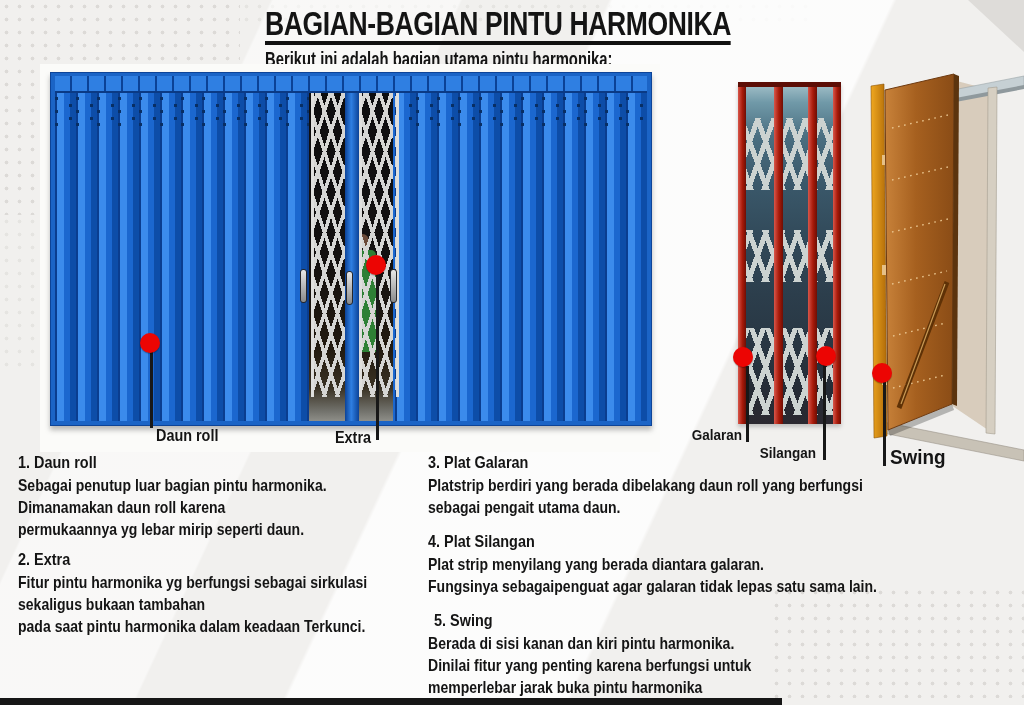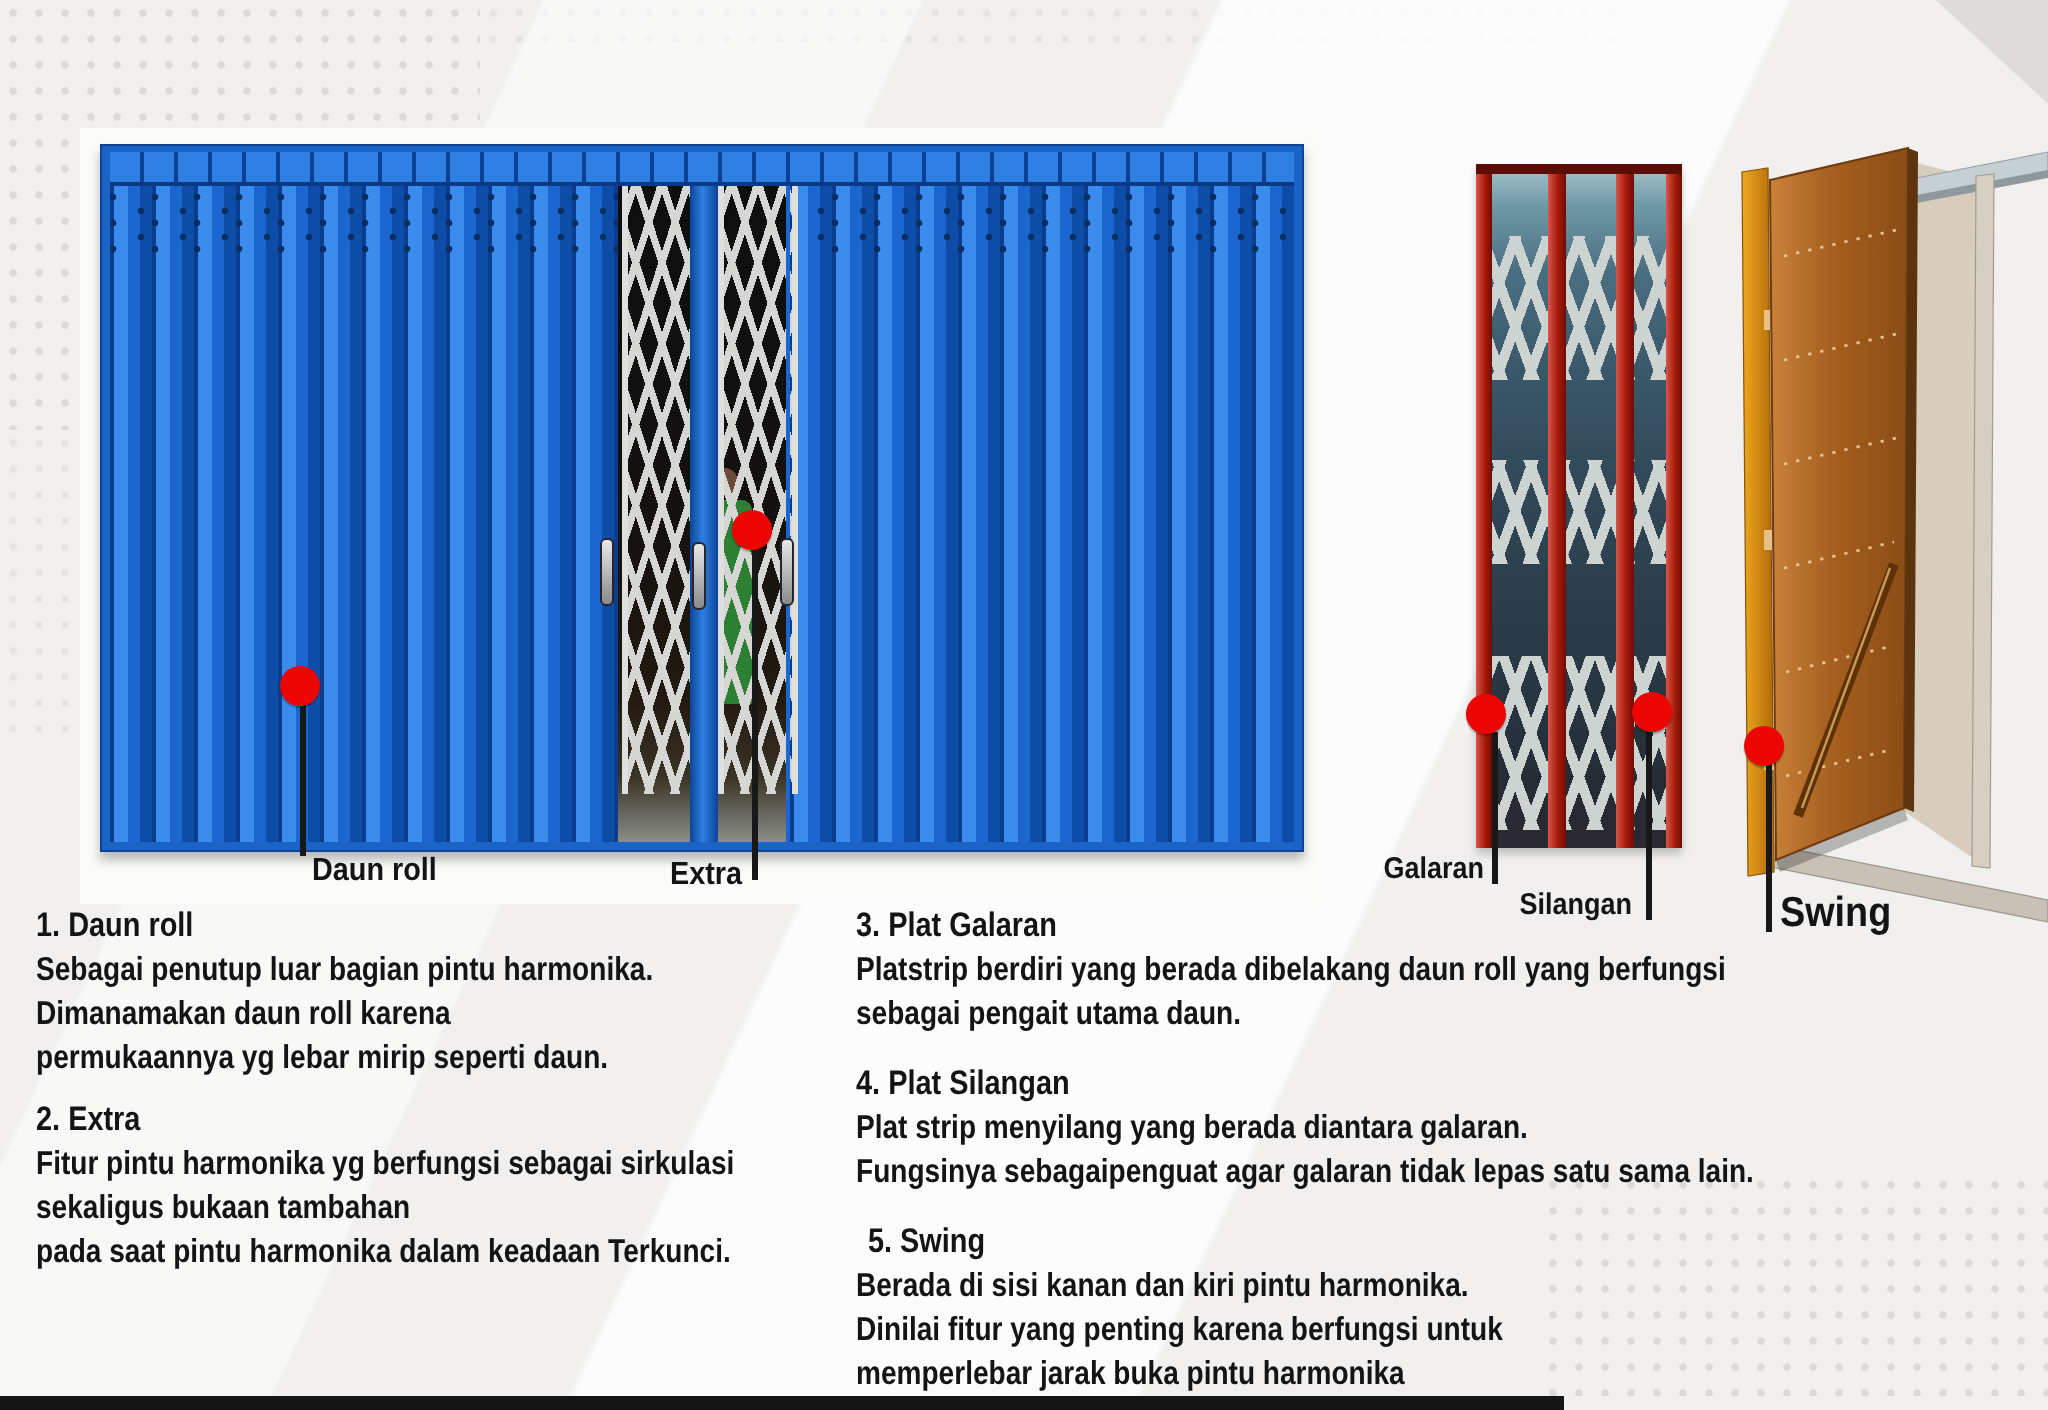--- a/index.html
+++ b/index.html
@@ -68,20 +68,24 @@
 
   <div class="dotgrid" style="left:0;top:0;width:240px;height:215px;"></div>
   <div class="dotgrid" style="left:240px;top:0;width:570px;height:24px;opacity:.55;"></div>
   <div class="dotgrid" style="left:0;top:215px;width:42px;height:160px;opacity:.55;"></div>
   <div class="dotgrid" style="left:770px;top:586px;width:254px;height:112px;"></div>
   <div class="wedge" id="wedge1"></div>
   <div class="wedge" id="wedge2"></div>
   <div id="corner-tr"></div>
   <div id="bottom-bar"></div>
 
+  <div id="hdr">
+    <div id="title">BAGIAN-BAGIAN PINTU HARMONIKA</div><br>
+    <div id="subtitle">Berikut ini adalah bagian utama pintu harmonika:</div>
+  </div>
 
   <div id="fig-blue">
     <div id="bd">
       <div id="bd-rail"></div>
       <div id="bd-left" class="pleats"></div>
       <div id="bd-right" class="pleats"></div>
       <div id="vent-left" class="vents"></div>
       <div id="vent-right" class="vents"></div>
       <div id="bd-open">
         <div class="person-head"></div>

